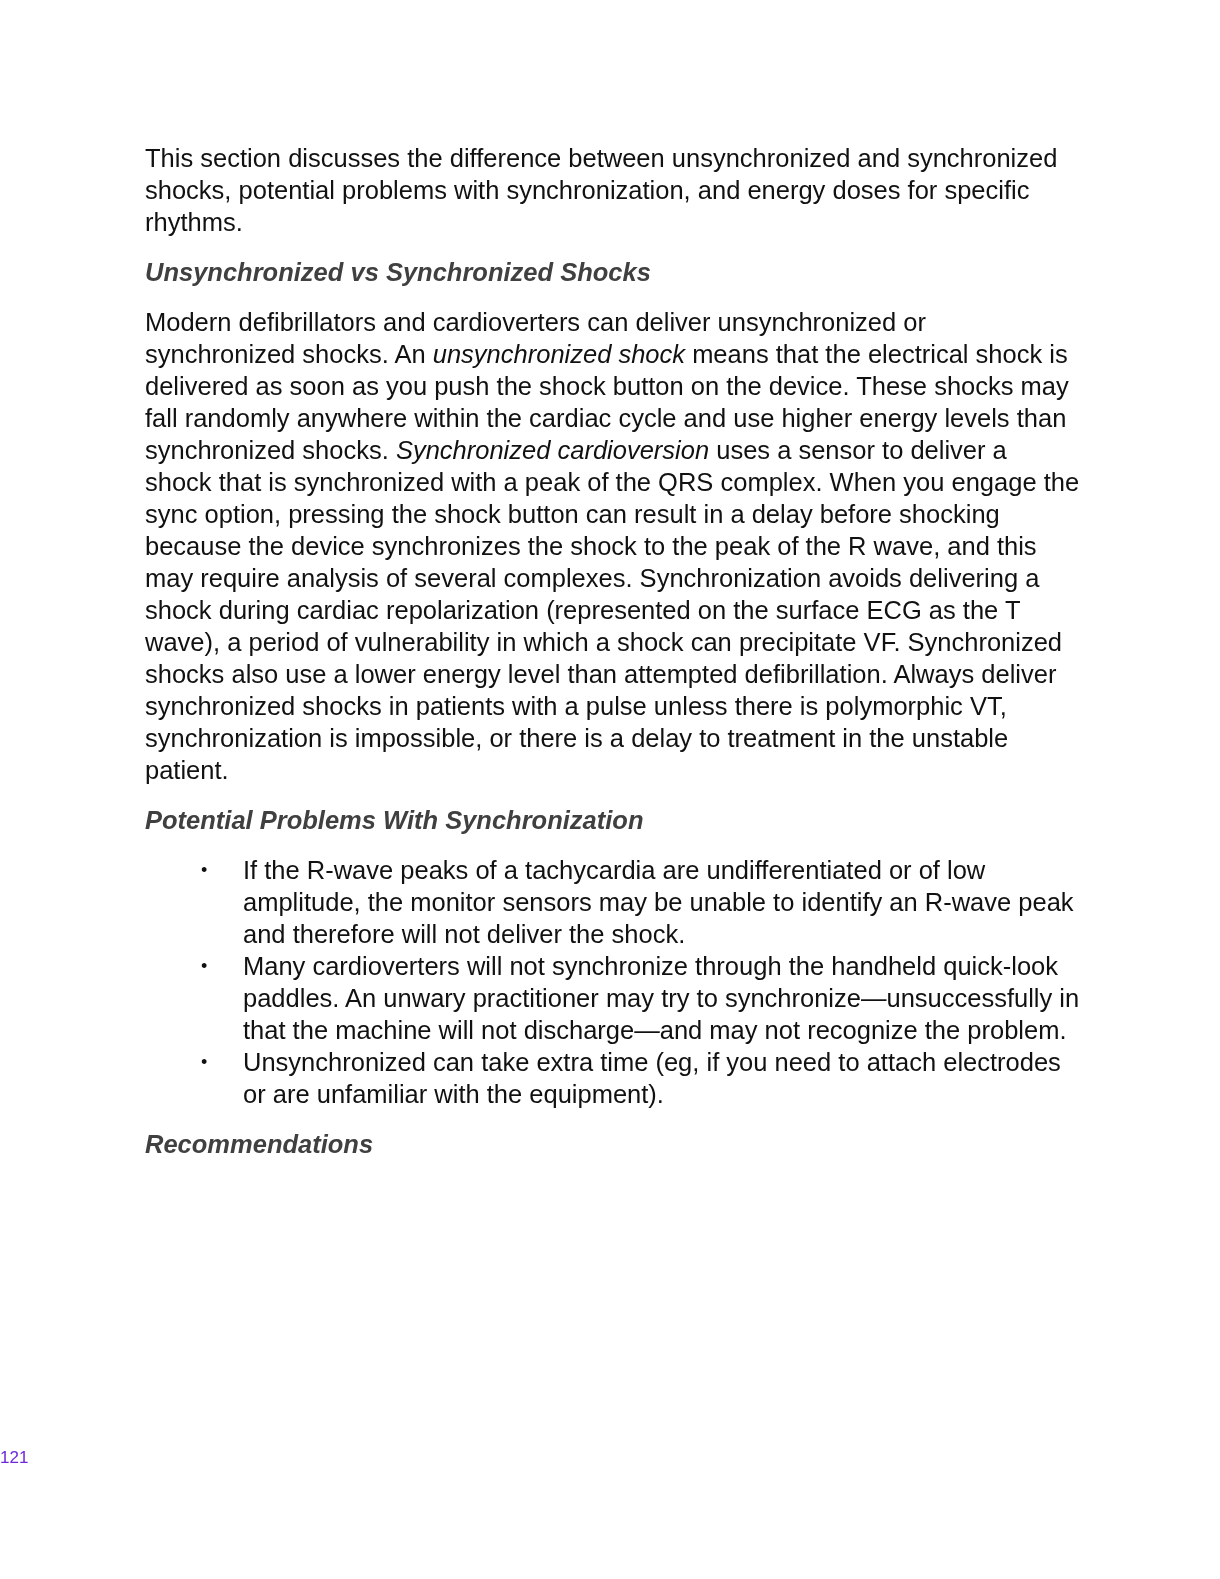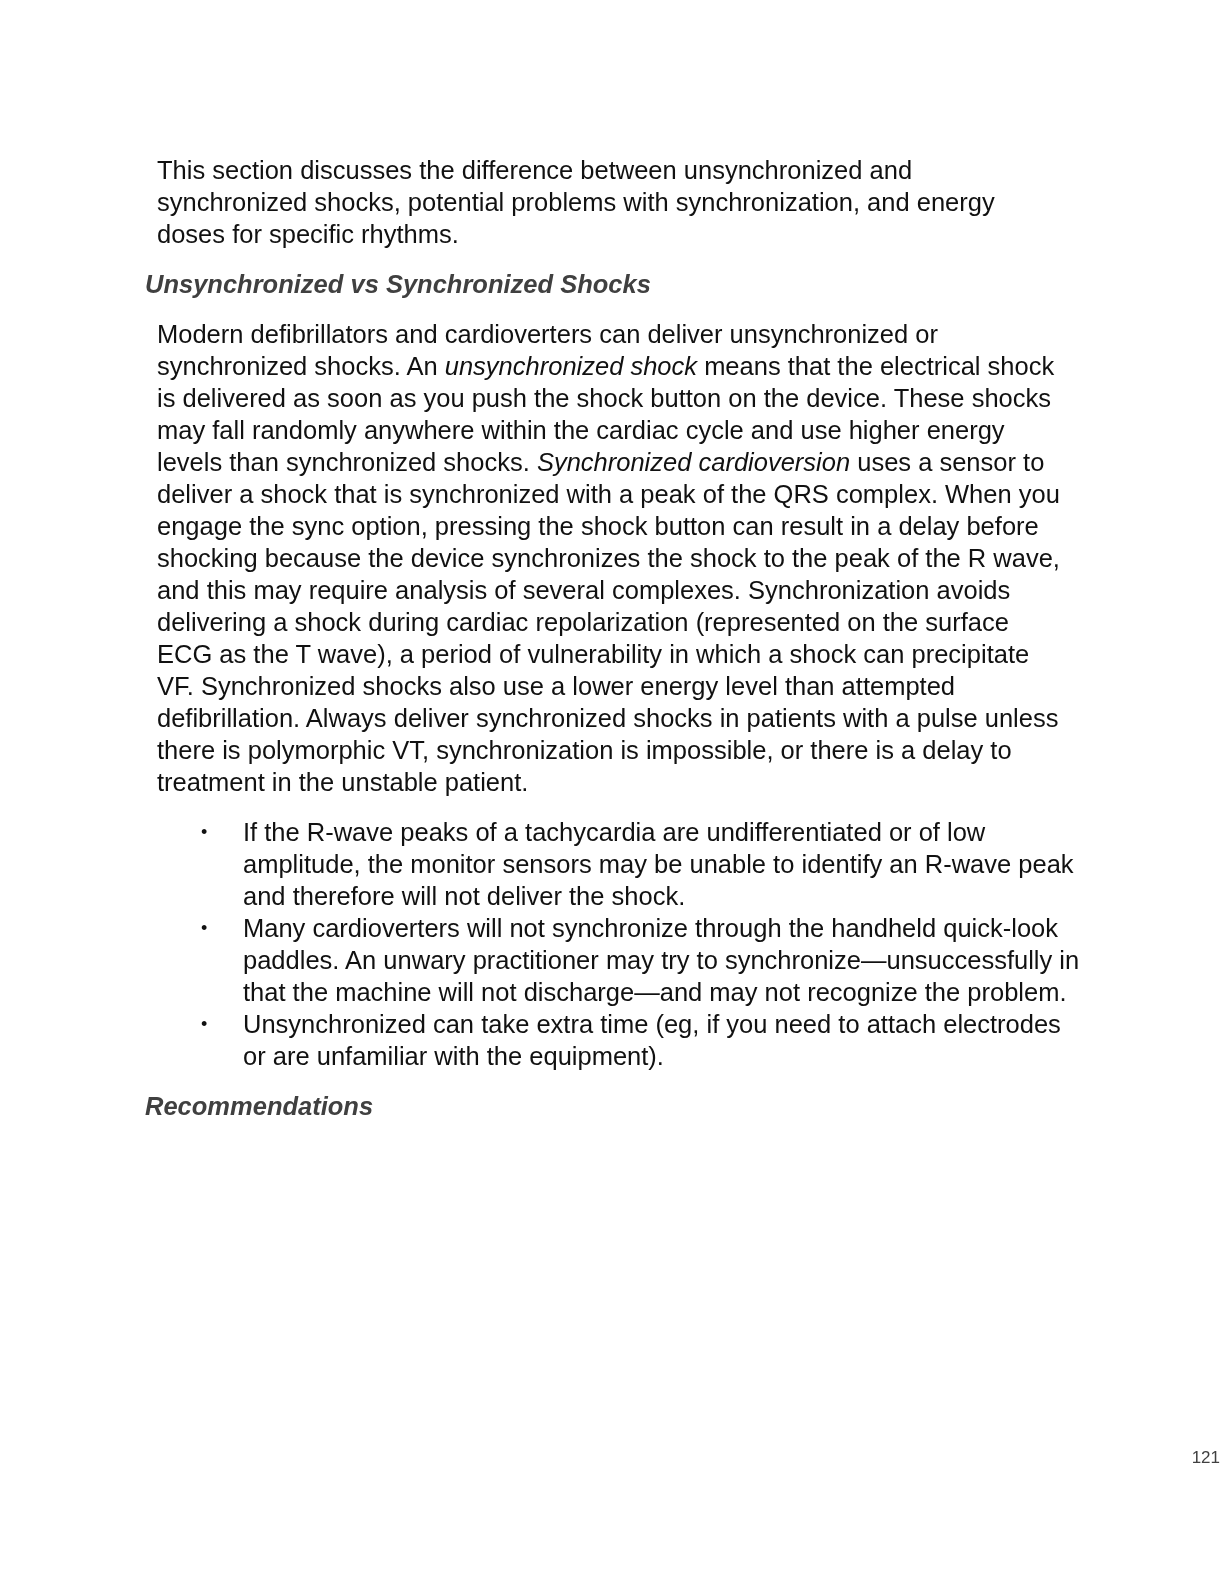--- a/index.html
+++ b/index.html
@@ -2,46 +2,47 @@
 <html><head>
 <meta charset="utf-8">
 <style>
   html, body { margin: 0; padding: 0; background: #ffffff; }
   body { width: 1220px; height: 1579px; position: relative; overflow: hidden; }
   .page {
     position: absolute; left: 145px; top: 142px; width: 935px;
     font-family: "Liberation Sans", sans-serif; color: #111111;
     font-size: 25.5px; line-height: 32px;
   }
-  p { margin: 12px; }
+  p { margin: 0; }
   .intro { margin-bottom: 18px; }
   h2 {
     margin: 0 0 18px 0; font-size: 25.5px; line-height: 32px;
     font-style: italic; font-weight: bold; color: #404040;
   }
   .para { margin-bottom: 18px; }
   ul.bullets { list-style: none; margin: 0 0 18px 0; padding: 0 0 0 98px; }
   ul.bullets li { position: relative; }
   ul.bullets li .bullet {
     position: absolute; left: -42px; top: 0; font-size: 18px;
   }
   .footer {
-    position: absolute; top: 1448px; left: 0; width: 1220px; text-align: right;
-    font-family: "Liberation Sans", sans-serif; font-size: 17px; color: #404040;
+    position: absolute; top: 1448px; left: 0; width: 1220px; text-align: left;
+    font-family: "Liberation Sans", sans-serif; font-size: 17px; color: #6d28d9;
   }
 </style>
 </head>
 <body>
 
 <div class="page">
   <p class="intro">This section discusses the difference between unsynchronized and synchronized shocks, potential problems with synchronization, and energy doses for specific rhythms.</p>
 
   <h2>Unsynchronized vs Synchronized Shocks</h2>
   <p class="para"><span>Modern defibrillators and cardioverters can deliver unsynchronized or synchronized shocks. An </span><em>unsynchronized shock</em><span> means that the electrical shock is delivered as soon as you push the shock button on the device. These shocks may fall randomly anywhere within the cardiac cycle and use higher energy levels than synchronized shocks. </span><em>Synchronized cardioversion</em><span> uses a sensor to deliver a shock that is synchronized with a peak of the QRS complex. When you engage the sync option, pressing the shock button can result in a delay before shocking because the device synchronizes the shock to the peak of the R wave, and this may require analysis of several complexes. Synchronization avoids delivering a shock during cardiac repolarization (represented on the surface ECG as the T wave), a period of vulnerability in which a shock can precipitate VF. Synchronized shocks also use a lower energy level than attempted defibrillation. Always deliver synchronized shocks in patients with a pulse unless there is polymorphic VT, synchronization is impossible, or there is a delay to treatment in the unstable patient.</span></p>
 
+  <h2>Potential Problems With Synchronization</h2>
   <ul class="bullets">
     <li><span class="bullet">•</span><span>If the R-wave peaks of a tachycardia are undifferentiated or of low amplitude, the monitor sensors may be unable to identify an R-wave peak and therefore will not deliver the shock.</span></li>
     <li><span class="bullet">•</span><span>Many cardioverters will not synchronize through the handheld quick-look paddles. An unwary practitioner may try to synchronize—unsuccessfully in that the machine will not discharge—and may not recognize the problem.</span></li>
     <li><span class="bullet">•</span><span>Unsynchronized can take extra time (eg, if you need to attach electrodes or are unfamiliar with the equipment).</span></li>
   </ul>
 
   <h2>Recommendations</h2>
 </div>
 
 <div class="footer">121</div>

